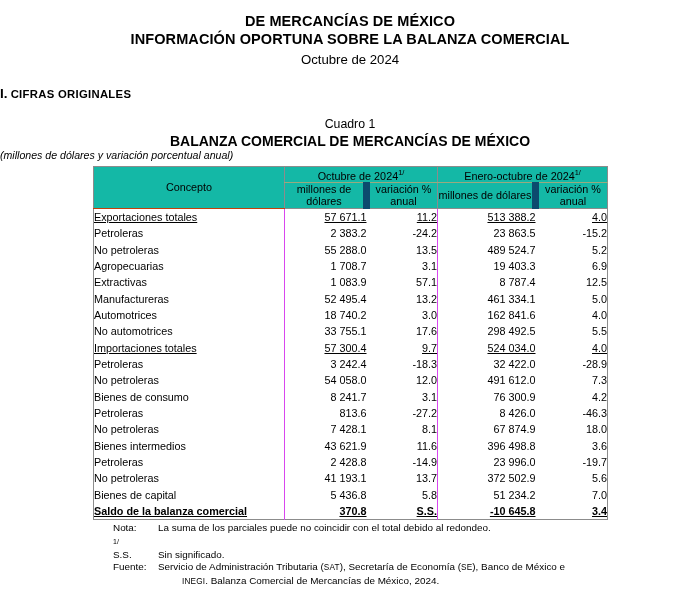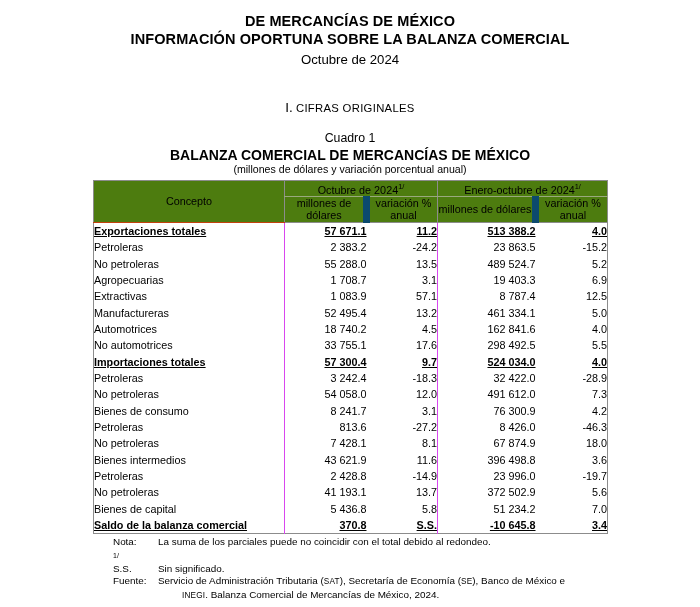--- a/index.html
+++ b/index.html
@@ -27,23 +27,22 @@
     line-height: 18px;
     letter-spacing: 0.1px;
   }
   .title-sub {
     font-size: 13.2px;
     font-weight: normal;
     line-height: 19px;
     margin-top: 2px;
   }
   .section-head {
-    text-align: center;
-    margin-top: 31px;
-    font-weight: normal;
+    margin-top: 17px;
+    font-weight: bold;
     font-size: 11.3px;
   }
   .section-head .roman {
     font-size: 13.5px;
   }
   .section-head .sc {
     font-size: 11.3px;
     letter-spacing: 0.3px;
   }
 
@@ -54,44 +53,44 @@
     line-height: 15px;
   }
   .cuadro-title {
     text-align: center;
     font-size: 14px;
     font-weight: bold;
     line-height: 16px;
     margin-top: 1px;
   }
   .cuadro-units {
-    text-align: center;
     font-size: 10.6px;
     line-height: 13px;
     margin-top: 0px;
+    font-style: italic;
   }
 
   
   .table-wrap {
     margin: 4px auto 0 auto;
     width: 514px;
   }
   table.bc {
     border-collapse: collapse;
     width: 514px;
     table-layout: fixed;
     border: 1px solid #8c8c8c;
   }
   table.bc th, table.bc td {
     padding: 0;
     font-weight: normal;
     font-size: 10.8px;
   }
   thead th {
-    background: #4d7c0f;
+    background: #14b8a6;
     color: #000;
     text-align: center;
     line-height: 12.4px;
     font-size: 10.9px;
   }
   th.concepto {
     vertical-align: middle;
     border-bottom: 1px solid #c2410c;
   }
   th.grp {
@@ -125,21 +124,21 @@
   }
   td.vlmid { border-left: 1px solid #d946ef; }
 
   
   .ind0 { padding-left: 8px; }
   .ind1 { padding-left: 22px; }
   .ind2 { padding-left: 36px; }
   .ind3 { padding-left: 50px; }
 
   tr.total td {
-    font-weight: bold;
+    font-weight: normal;
   }
   tr.total td .u {
     text-decoration: underline;
     display: inline-block;
   }
   tr.total td.lbl .u { }
   tr.saldo td { font-weight: bold; margin-left: 37px; }
   tr.saldo td .u { text-decoration: underline; display: inline-block; }
 
   
@@ -246,21 +245,21 @@
         <tr>
           <td class="lbl ind2">Manufactureras</td>
           <td class="num vlmid">52 495.4</td>
           <td class="num">13.2</td>
           <td class="num vlmid">461 334.1</td>
           <td class="num">5.0</td>
         </tr>
         <tr>
           <td class="lbl ind3">Automotrices</td>
           <td class="num vlmid">18 740.2</td>
-          <td class="num">4.5</td>
+          <td class="num">3.0</td>
           <td class="num vlmid">162 841.6</td>
           <td class="num">4.0</td>
         </tr>
         <tr>
           <td class="lbl ind3">No automotrices</td>
           <td class="num vlmid">33 755.1</td>
           <td class="num">17.6</td>
           <td class="num vlmid">298 492.5</td>
           <td class="num">5.5</td>
         </tr>

